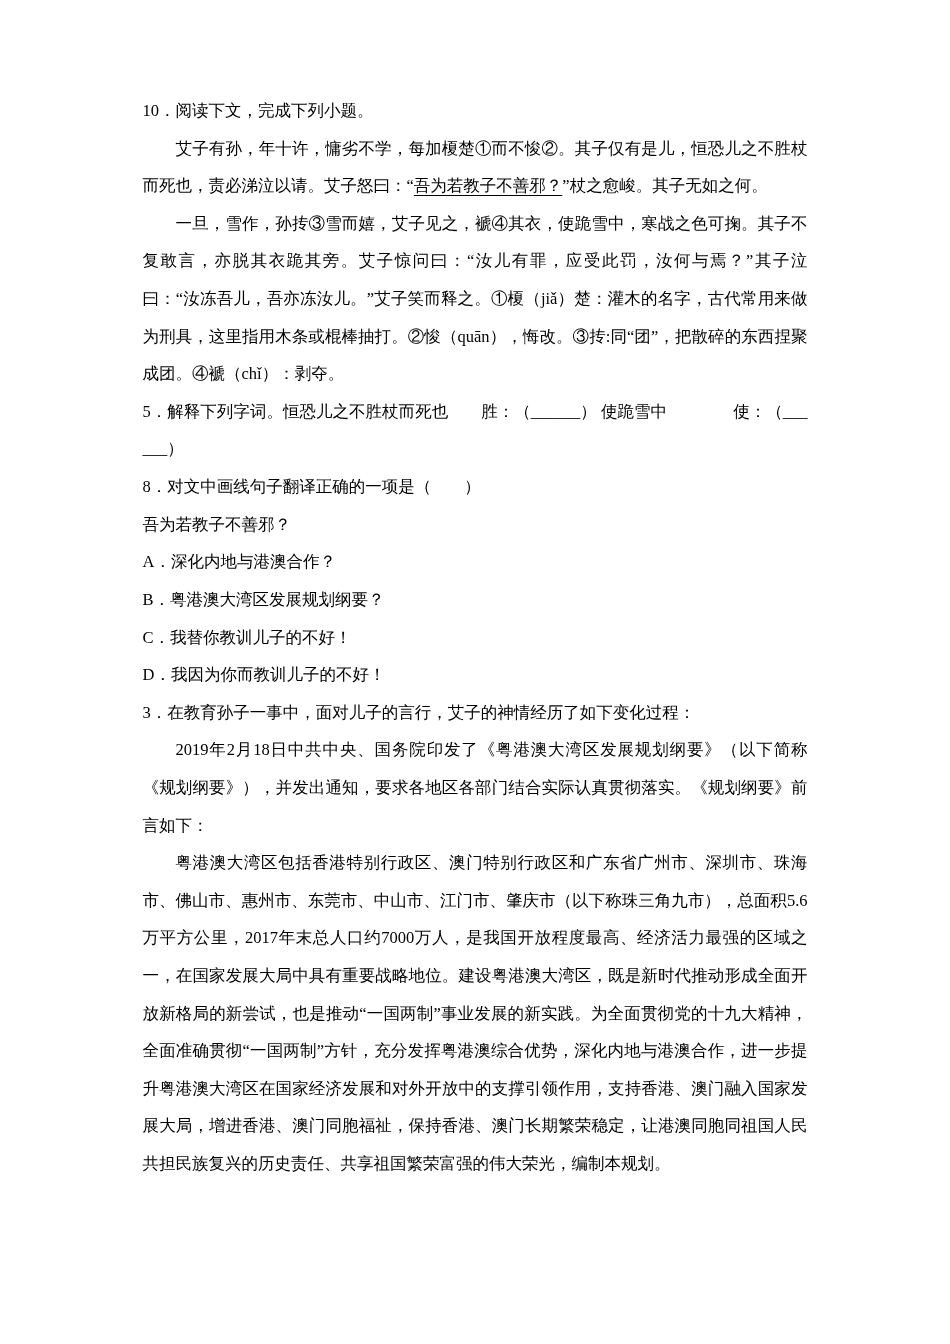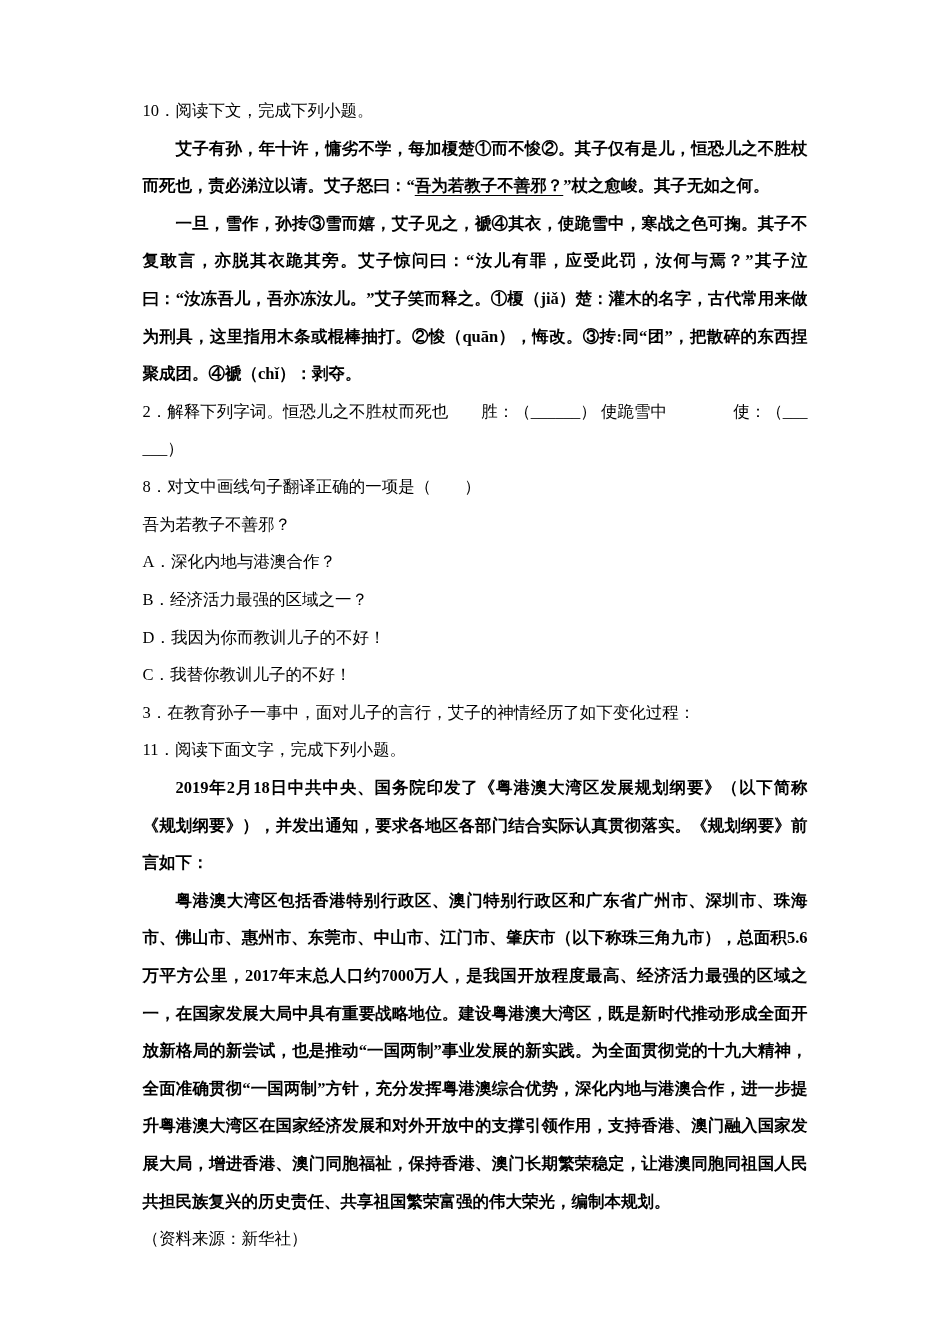--- a/index.html
+++ b/index.html
@@ -19,56 +19,53 @@
     font-size: 16.5px;
     line-height: 2.28;
   }
   .para {
     margin: 0;
     text-align: justify;
     word-break: break-all;
   }
   .indent {
     text-indent: 2em;
-    font-weight: bold;
   }
   .underline {
     text-decoration: underline;
     text-underline-offset: 4px;
   }
 </style>
 </head>
 <body>
 
 <div class="page">
 
   <p class="para">10．阅读下文，完成下列小题。</p>
 
   <p class="para indent"><span>艾子有孙，年十许，慵劣不学，每加榎楚①而不悛②。其子仅有是儿，恒恐儿之不胜杖而死也，责必涕泣以请。艾子怒曰：“</span><span class="underline">吾为若教子不善邪？</span><span>”杖之愈峻。其子无如之何。</span></p>
 
   <p class="para indent">一旦，雪作，孙抟③雪而嬉，艾子见之，褫④其衣，使跪雪中，寒战之色可掬。其子不复敢言，亦脱其衣跪其旁。艾子惊问曰：“汝儿有罪，应受此罚，汝何与焉？”其子泣曰：“汝冻吾儿，吾亦冻汝儿。”艾子笑而释之。①榎（jiǎ）楚：灌木的名字，古代常用来做为刑具，这里指用木条或棍棒抽打。②悛（quān），悔改。③抟:同“团”，把散碎的东西捏聚成团。④褫（chǐ）：剥夺。</p>
 
-  <p class="para">2．解释下列字词。恒恐儿之不胜杖而死也　　胜：（______） 使跪雪中　　　　使：（______）</p>
+  <p class="para">5．解释下列字词。恒恐儿之不胜杖而死也　　胜：（______） 使跪雪中　　　　使：（______）</p>
 
   <p class="para">8．对文中画线句子翻译正确的一项是（　　）</p>
 
   <p class="para">吾为若教子不善邪？</p>
 
   <p class="para">A．深化内地与港澳合作？</p>
-  <p class="para">B．经济活力最强的区域之一？</p>
+  <p class="para">B．粤港澳大湾区发展规划纲要？</p>
+  <p class="para">C．我替你教训儿子的不好！</p>
   <p class="para">D．我因为你而教训儿子的不好！</p>
-  <p class="para">C．我替你教训儿子的不好！</p>
 
   <p class="para">3．在教育孙子一事中，面对儿子的言行，艾子的神情经历了如下变化过程：</p>
 
 
-  <p class="para">11．阅读下面文字，完成下列小题。</p>
 
 
   <p class="para indent">2019年2月18日中共中央、国务院印发了《粤港澳大湾区发展规划纲要》（以下简称《规划纲要》），并发出通知，要求各地区各部门结合实际认真贯彻落实。《规划纲要》前言如下：</p>
 
   <p class="para indent">粤港澳大湾区包括香港特别行政区、澳门特别行政区和广东省广州市、深圳市、珠海市、佛山市、惠州市、东莞市、中山市、江门市、肇庆市（以下称珠三角九市），总面积5.6万平方公里，2017年末总人口约7000万人，是我国开放程度最高、经济活力最强的区域之一，在国家发展大局中具有重要战略地位。建设粤港澳大湾区，既是新时代推动形成全面开放新格局的新尝试，也是推动“一国两制”事业发展的新实践。为全面贯彻党的十九大精神，全面准确贯彻“一国两制”方针，充分发挥粤港澳综合优势，深化内地与港澳合作，进一步提升粤港澳大湾区在国家经济发展和对外开放中的支撑引领作用，支持香港、澳门融入国家发展大局，增进香港、澳门同胞福祉，保持香港、澳门长期繁荣稳定，让港澳同胞同祖国人民共担民族复兴的历史责任、共享祖国繁荣富强的伟大荣光，编制本规划。</p>
 
 
-  <p class="para">（资料来源：新华社）</p>
 
 
 </div>
 
 </body></html>

